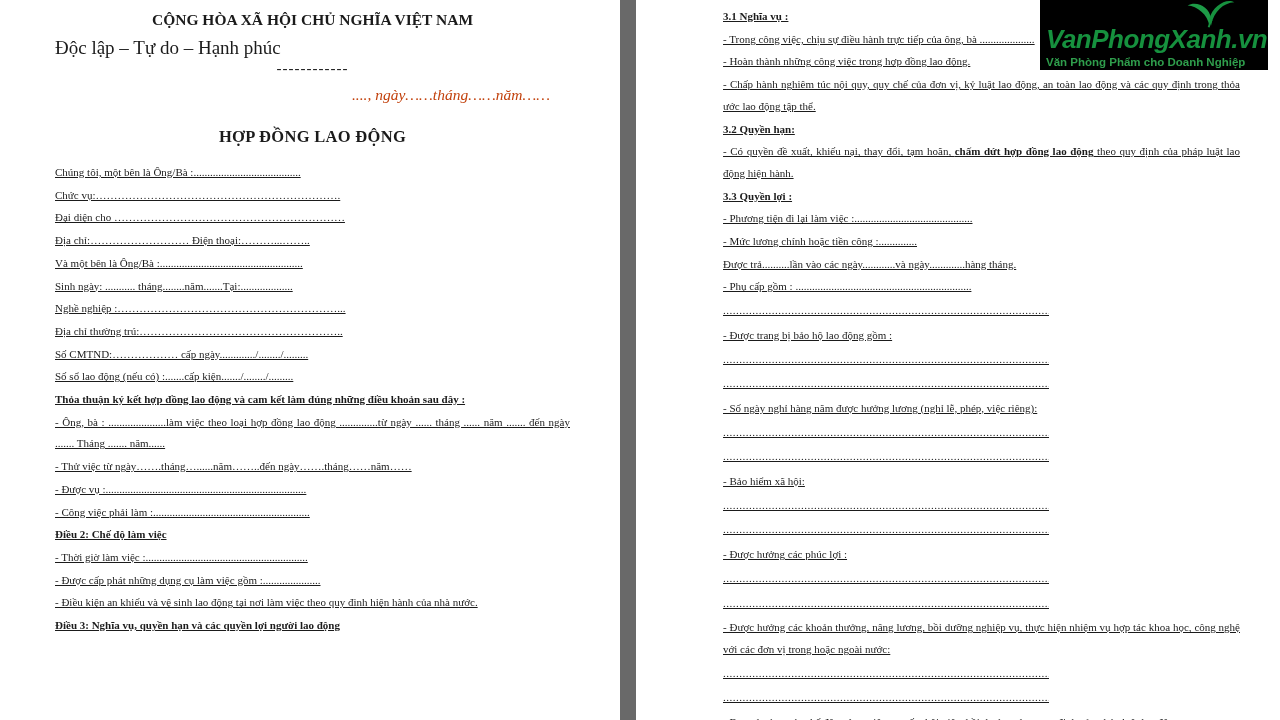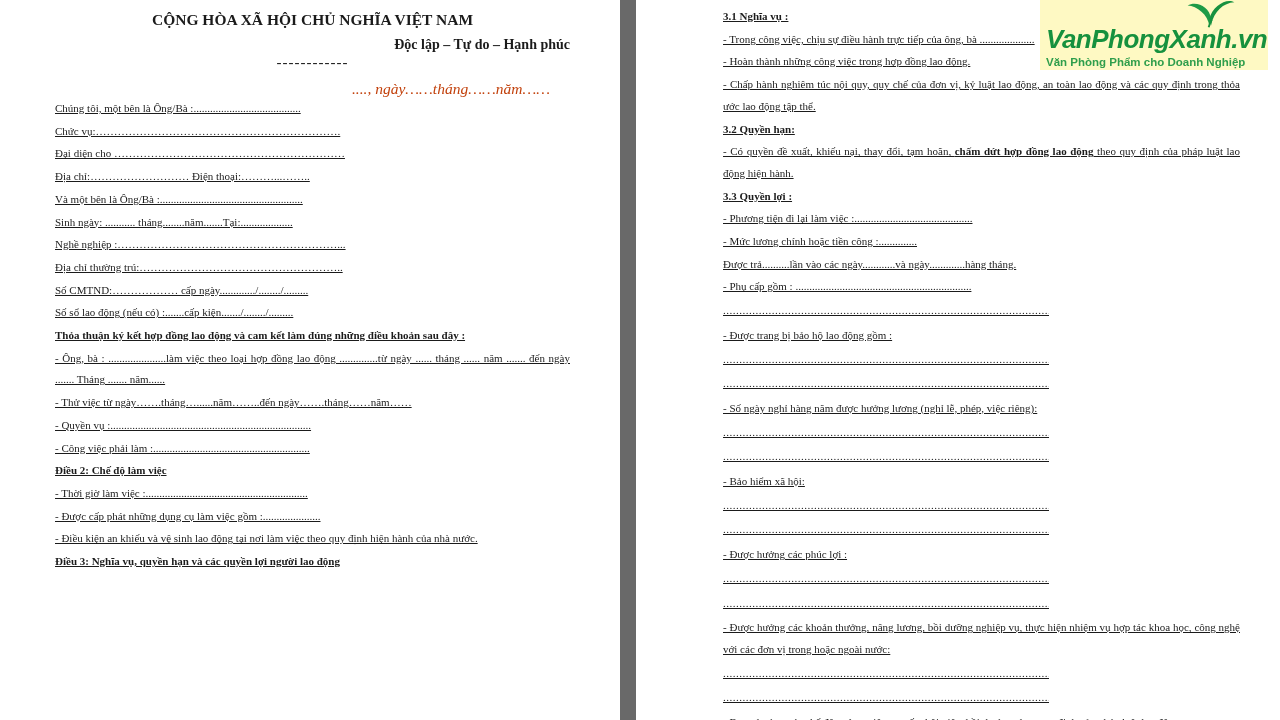--- a/index.html
+++ b/index.html
@@ -28,21 +28,21 @@
   }
   .page-right {
     position: absolute;
     left: 636px; top: 0;
     width: 644px; height: 720px;
     padding: 6px 40px 0 87px;
     box-sizing: border-box;
     background: #ffffff;
   }
   .hdr-national { text-align: center; font-weight: bold; font-size: 15.5px; margin: 5px 0 0 0; }
-  .hdr-motto    { text-align: right; font-weight: bold; font-size: 14px; margin: 8px 0 0 0; }
+  .hdr-motto    { text-align: left; font-weight: normal; font-size: 19px; margin: 8px 0 0 0; }
   .hdr-sep      { text-align: center; font-size: 15px; letter-spacing: 1px; margin: 1px 0 0 0; }
   .hdr-date     { text-align: right; padding-right: 20px; font-style: italic; font-size: 15.5px; color: #c2410c; margin: 9px 0 0 0; }
   .doc-title    { text-align: center; font-weight: bold; font-size: 16.5px; letter-spacing: 0.3px; margin: 23px 0 15px 0; }
   .line {
     margin: 0 0 1px 0;
     font-size: 11px;
     line-height: 21.7px;
     text-align: justify;
     text-decoration: underline;
   }
@@ -53,21 +53,21 @@
     width: 63%;
     letter-spacing: 0.5px;
     margin: 2px 0 3px 0;
     text-align: left;
   }
   
   .logo {
     position: absolute;
     left: 1040px; top: 0;
     width: 222px;
-    background: #fef9c3;
+    background: #000000;
     padding: 0 0 2px 6px;
     font-family: "Liberation Sans", "DejaVu Sans", sans-serif;
     z-index: 5;
   }
   .leaf-svg {
     position: absolute;
     right: 28px; top: 0;
     width: 58px; height: 28px;
     display: block;
   }
@@ -92,35 +92,36 @@
   }
 </style>
 </head>
 <body>
 
 <div class="page-left">
   <p class="hdr-national">CỘNG HÒA XÃ HỘI CHỦ NGHĨA VIỆT NAM</p>
   <p class="hdr-motto">Độc lập – Tự do – Hạnh phúc</p>
   <p class="hdr-sep">------------</p>
   <p class="hdr-date">...., ngày……tháng……năm……</p>
+  <p class="doc-title">HỢP ĐỒNG LAO ĐỘNG</p>
   <div>
       <p class="line">Chúng tôi, một bên là Ông/Bà :.......................................</p>
       <p class="line">Chức vụ:………………………………………………………….</p>
       <p class="line">Đại diện cho ………………………………………………………</p>
       <p class="line">Địa chỉ:……………………… Điện thoại:………...……..</p>
       <p class="line">Và một bên là Ông/Bà :....................................................</p>
       <p class="line">Sinh ngày: ........... tháng........năm.......Tại:...................</p>
       <p class="line">Nghề nghiệp :……………………………………………………...</p>
       <p class="line">Địa chỉ thường trú:………………………………………………..</p>
       <p class="line">Số CMTND:……………… cấp ngày............./......../.........</p>
       <p class="line">Số sổ lao động (nếu có) :.......cấp kiện......./......../.........</p>
       <p class="line b">Thỏa thuận ký kết hợp đồng lao động và cam kết làm đúng những điều khoản sau đây :</p>
       <p class="line">- Ông, bà : .....................làm việc theo loại hợp đồng lao động ..............từ ngày ...... tháng ...... năm ....... đến ngày ....... Tháng ....... năm......</p>
       <p class="line">- Thử việc từ ngày…….tháng…......năm……..đến ngày…….tháng……năm……</p>
-      <p class="line">- Quyền vụ :.........................................................................</p>
+      <p class="line">- Được vụ :.........................................................................</p>
       <p class="line">- Công việc phải làm :.........................................................</p>
       <p class="line b">Điều 2: Chế độ làm việc</p>
       <p class="line">- Thời giờ làm việc :...........................................................</p>
       <p class="line">- Được cấp phát những dụng cụ làm việc gồm :.....................</p>
       <p class="line">- Điều kiện an khiếu và vệ sinh lao động tại nơi làm việc theo quy định hiện hành của nhà nước.</p>
       <p class="line b">Điều 3: Nghĩa vụ, quyền hạn và các quyền lợi người lao động</p>
     </div>
 </div>
 
 <div class="page-divider"></div>

